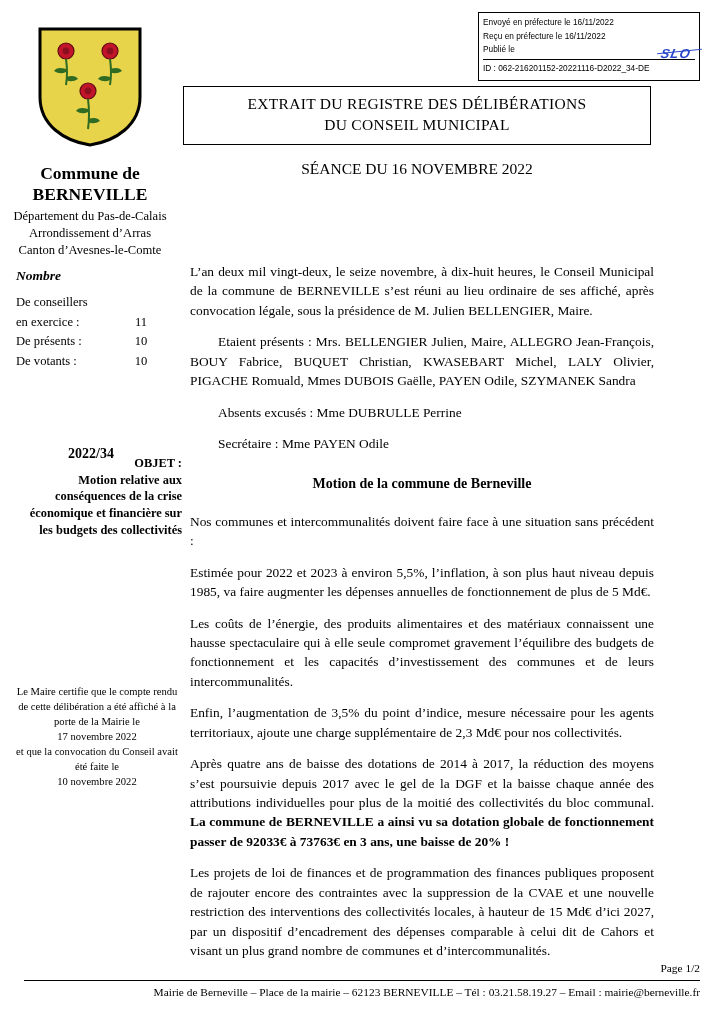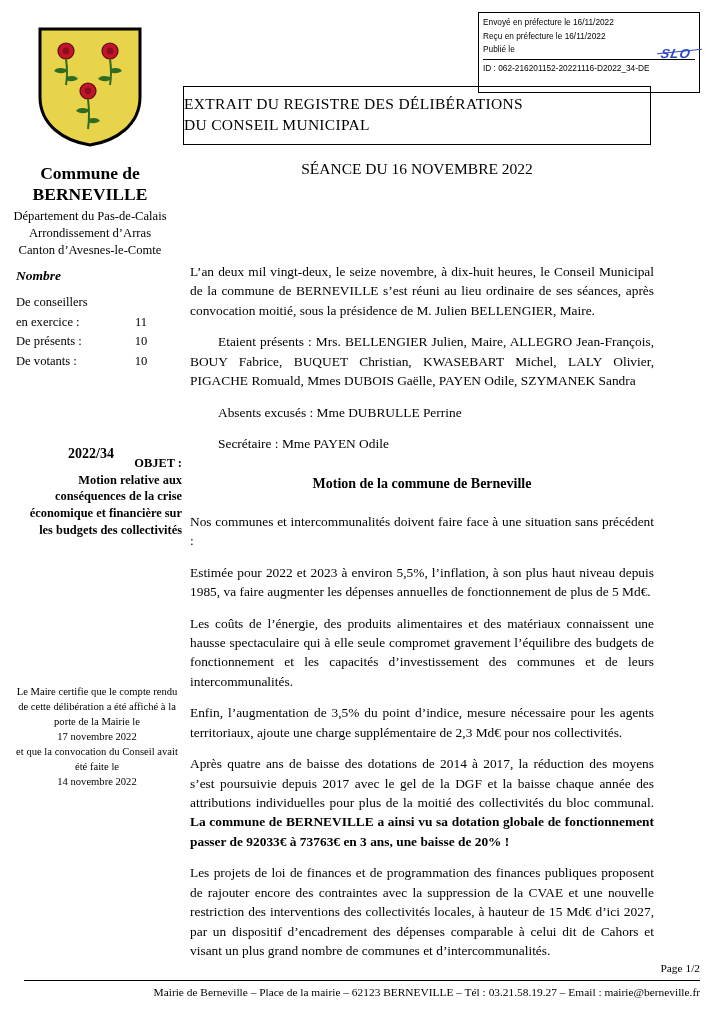--- a/index.html
+++ b/index.html
@@ -22,21 +22,21 @@
     box-sizing: border-box;
   }
 
   
   .stamp-box {
     position: absolute;
     top: 12px;
     left: 478px;
     width: 222px;
     border: 1px solid #000;
-    padding: 3px 4px 16px 4px;
+    padding: 3px 4px 4px 4px;
     box-sizing: border-box;
     font-family: "Liberation Sans", sans-serif;
     font-size: 8.3px;
     line-height: 1.65;
   }
   .stamp-line {
     white-space: nowrap;
   }
   .stamp-id {
     border-top: 1px solid #000;
@@ -66,20 +66,21 @@
     transform: rotate(-6deg);
   }
 
   
   .title-box {
     position: absolute;
     top: 86px;
     left: 183px;
     width: 468px;
     border: 1px solid #000;
+    text-align: center;
     padding: 7px 0 8px 0;
     box-sizing: border-box;
   }
   .title-box .l1,
   .title-box .l2 {
     font-size: 15.5px;
     letter-spacing: 0.3px;
     line-height: 1.35;
   }
 
@@ -310,25 +311,25 @@
   <div class="ref-num">2022/34</div>
   <div class="objet-block">
     <div>OBJET :</div>
     <div>Motion relative aux conséquences de la crise économique et financière sur les budgets des collectivités</div>
   </div>
 
   <div class="certif-block">
     <div>Le Maire certifie que le compte rendu de cette délibération a  été affiché à la porte de la Mairie le</div>
     <div class="bold">17 novembre 2022</div>
     <div>et que la convocation du Conseil avait été faite le</div>
-    <div class="bold">14 novembre 2022</div>
+    <div class="bold">10 novembre 2022</div>
   </div>
 
   <div class="body-col">
-    <p>L’an deux mil vingt-deux, le seize novembre, à dix-huit heures, le Conseil Municipal de la commune de BERNEVILLE s’est réuni au lieu ordinaire de ses séances, après convocation moitié, sous la présidence de M. Julien BELLENGIER, Maire.</p>
+    <p>L’an deux mil vingt-deux, le seize novembre, à dix-huit heures, le Conseil Municipal de la commune de BERNEVILLE s’est réuni au lieu ordinaire de ses affiché, après convocation légale, sous la présidence de M. Julien BELLENGIER, Maire.</p>
     <p class="indent">Etaient présents : Mrs. BELLENGIER Julien, Maire, ALLEGRO Jean-François, BOUY Fabrice, BUQUET Christian, KWASEBART Michel, LALY Olivier, PIGACHE Romuald, Mmes DUBOIS Gaëlle, PAYEN Odile, SZYMANEK Sandra</p>
     <p class="indent">Absents  excusés : Mme DUBRULLE Perrine</p>
     <p class="indent">Secrétaire : Mme PAYEN Odile</p>
 
     <div class="motion-title">Motion de la commune de Berneville</div>
 
     <p>Nos communes et intercommunalités doivent faire face à une situation sans précédent :</p>
     <p>Estimée pour 2022 et 2023 à environ 5,5%, l’inflation, à son plus haut niveau depuis 1985, va faire augmenter les dépenses annuelles de fonctionnement de plus de 5 Md€.</p>
     <p>Les coûts de l’énergie, des produits alimentaires et des matériaux connaissent une hausse spectaculaire qui à elle seule compromet gravement l’équilibre des budgets de fonctionnement et les capacités d’investissement des communes et de leurs intercommunalités.</p>
     <p>Enfin, l’augmentation de 3,5% du point d’indice, mesure nécessaire pour les agents territoriaux, ajoute une charge supplémentaire de 2,3 Md€ pour nos collectivités.</p>

